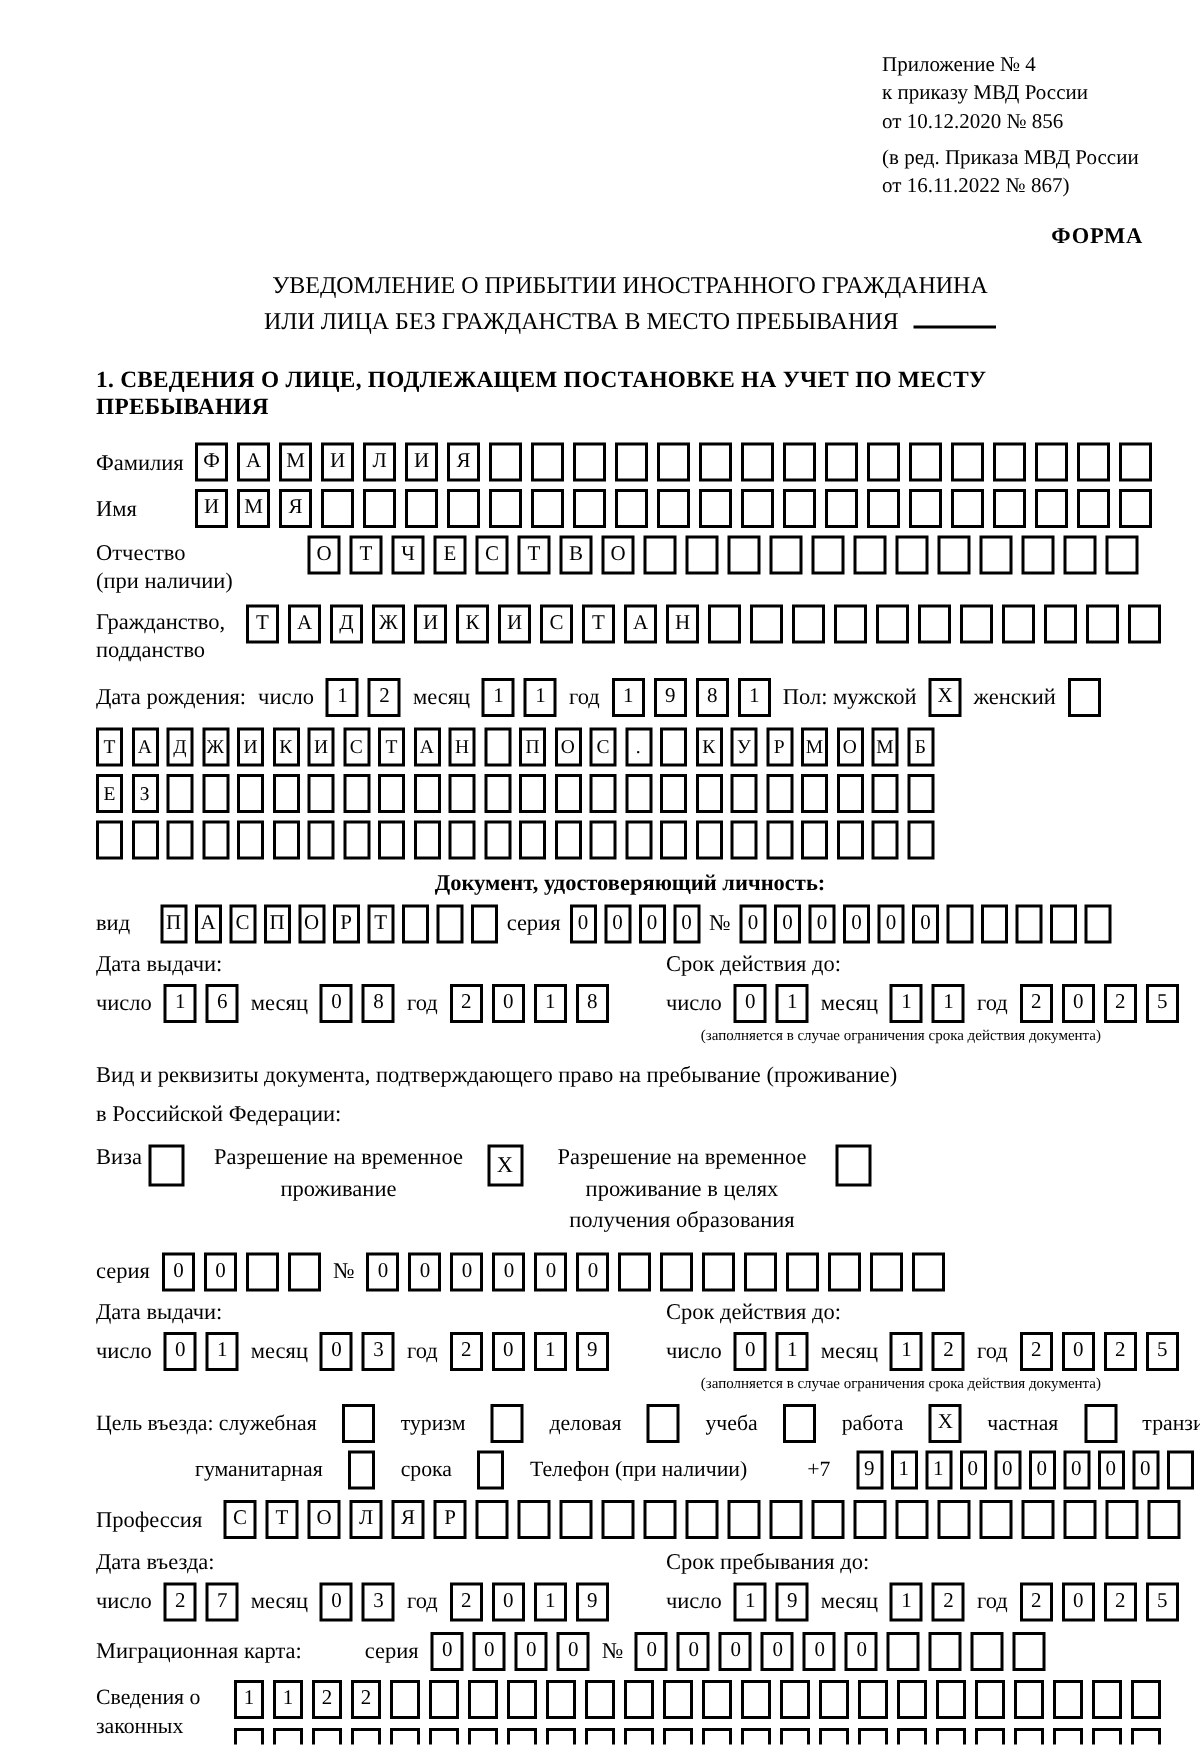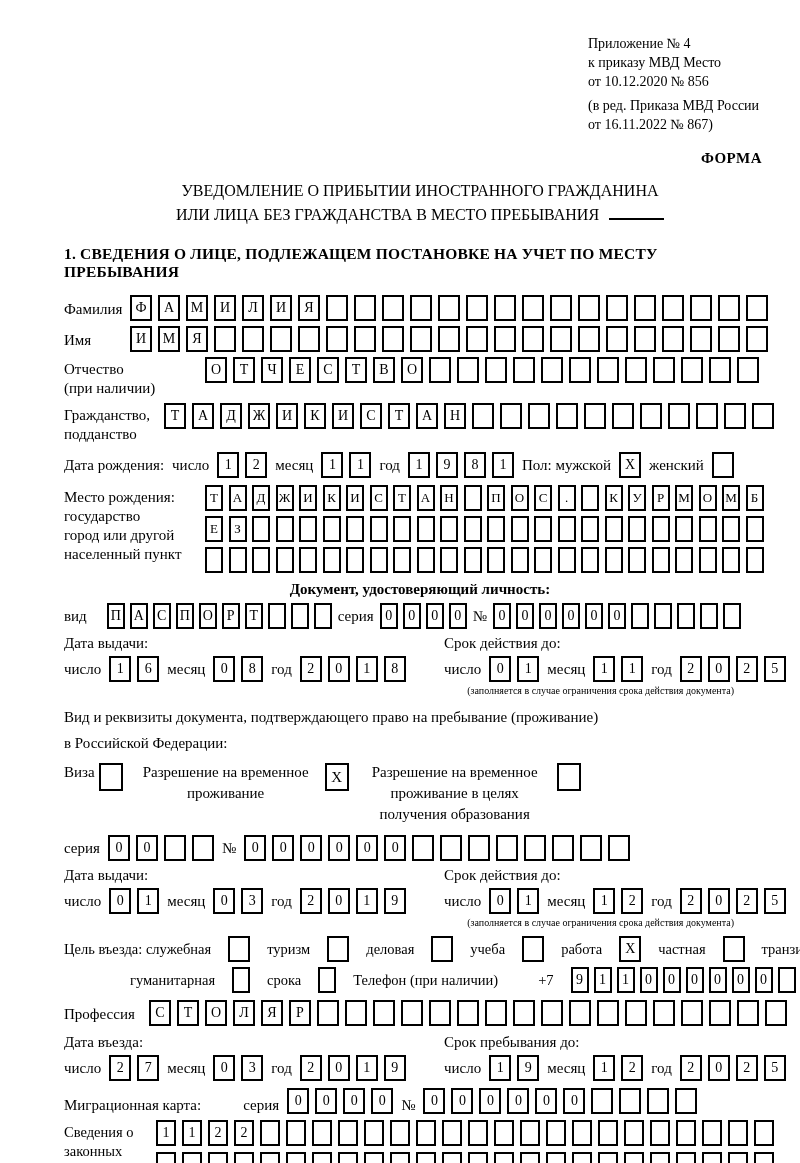--- a/index.html
+++ b/index.html
@@ -54,21 +54,21 @@
 
   .indent { padding-left:66px; }
 </style>
 </head>
 <body>
 
 <div class="page">
 
   <div class="appendix">
     <div>Приложение № 4</div>
-    <div>к приказу МВД Место</div>
+    <div>к приказу МВД России</div>
     <div>от 10.12.2020 № 856</div>
     <div class="rev">(в ред. Приказа МВД России</div>
     <div>от 16.11.2022 № 867)</div>
   </div>
 
   <div class="forma">ФОРМА</div>
 
   <div class="title">
     <div>УВЕДОМЛЕНИЕ О ПРИБЫТИИ ИНОСТРАННОГО ГРАЖДАНИНА</div>
     <div>
@@ -219,26 +219,20 @@
       <span class="cells inline">
         <span class="cell">X</span>
       </span>
       <span class="seg-label">женский</span>
       <span class="cells inline">
         <span class="cell"></span>
       </span>
     </div>
 
   <div class="row top" style="margin-top:7px;">
-    <div class="lbl lbl-141">
-      <div>Место рождения:</div>
-      <div>государство</div>
-      <div>город или другой</div>
-      <div>населенный пункт</div>
-    </div>
     <div class="stack">
       <div class="cells small">
           <span class="cell">Т</span>
           <span class="cell">А</span>
           <span class="cell">Д</span>
           <span class="cell">Ж</span>
           <span class="cell">И</span>
           <span class="cell">К</span>
           <span class="cell">И</span>
           <span class="cell">С</span>
@@ -623,21 +617,21 @@
         <span class="seg-label">год</span>
         <span class="cells inline">
           <span class="cell">2</span>
           <span class="cell">0</span>
           <span class="cell">2</span>
           <span class="cell">5</span>
         </span>
       </div>
   </div>
 
-  <div class="row seg-row" style="margin-top:7px;align-items:flex-end;">
+  <div class="row seg-row" style="margin-top:7px;">
       <span class="seg-label">Миграционная карта:</span>
       <span class="seg-spacer" style="width: 26px;"></span>
       <span class="seg-label">серия</span>
       <span class="cells inline">
         <span class="cell">0</span>
         <span class="cell">0</span>
         <span class="cell">0</span>
         <span class="cell">0</span>
       </span>
       <span class="seg-label">№</span>

